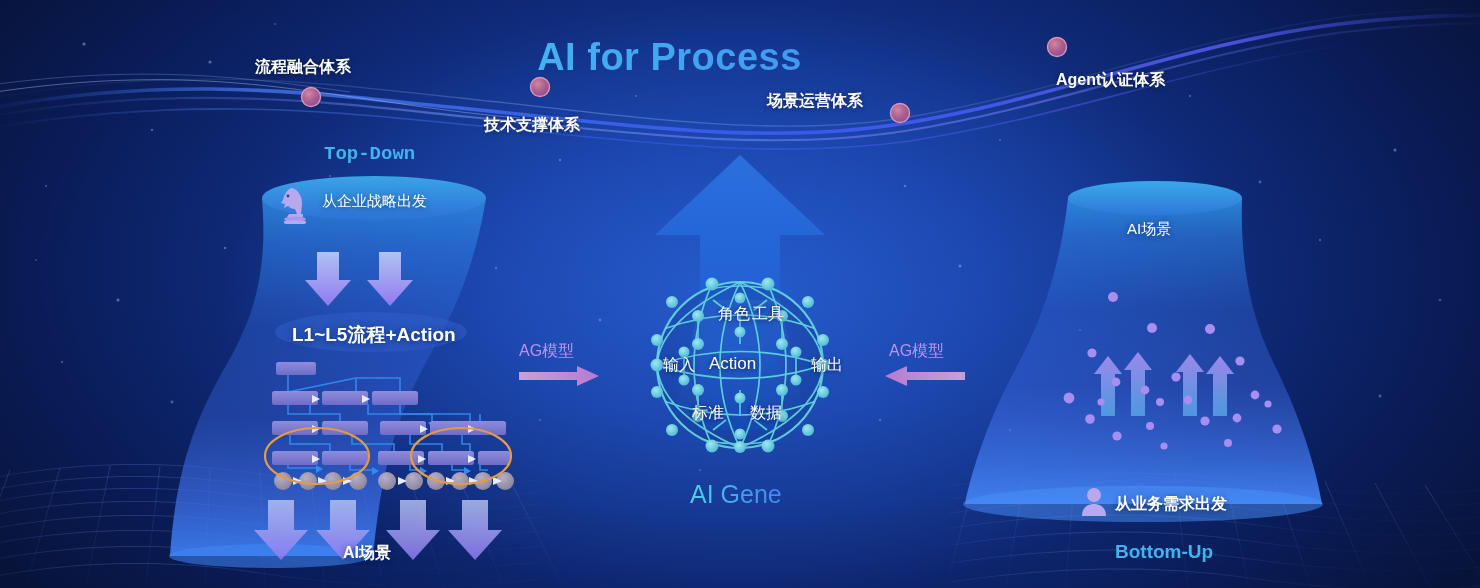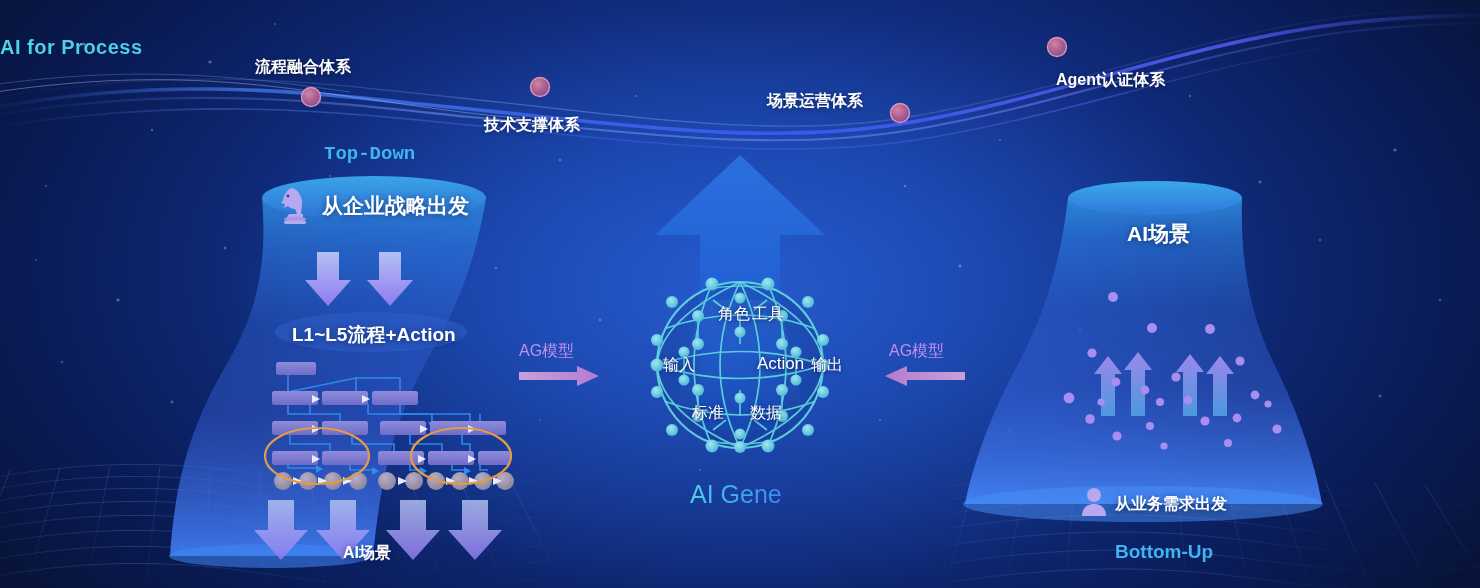--- a/index.html
+++ b/index.html
@@ -11,30 +11,30 @@
   #stage{position:relative;width:1480px;height:588px;overflow:hidden;
     background:
       radial-gradient(ellipse 900px 520px at 50% 46%, #1b48b4 0%, #153a9c 28%, #0f2a78 55%, #0a1c58 78%, #071338 100%),
       linear-gradient(180deg,#071233 0%,#0a1c55 40%,#0a1f5e 70%,#071435 100%);
   }
   .abs{position:absolute;}
   svg.layer{position:absolute;left:0;top:0;width:1480px;height:588px;overflow:visible;pointer-events:none;}
 
   
   .hdr-title{
-    position:absolute;left:0;top:36px;width:1339px;
-    font-size:20px;font-weight:bold;letter-spacing:.5px;
+    position:absolute;left:0;top:36px;width:1339px;text-align:center;
+    font-size:38px;font-weight:bold;letter-spacing:.5px;
     background:linear-gradient(100deg,#4fd6e8 0%,#45b8f0 35%,#3f8df2 70%,#3f7ef0 100%);
     -webkit-background-clip:text;background-clip:text;color:transparent;
   }
   .node-label{position:absolute;color:#ffffff;font-size:16px;font-weight:bold;white-space:nowrap;
     text-shadow:0 1px 5px rgba(0,0,0,.45);}
   .sub-en{position:absolute;color:#3fb4ee;font-size:19px;font-weight:bold;white-space:nowrap;}
   .ag-label{position:absolute;color:#c08ff0;font-size:16px;font-weight:normal;white-space:nowrap;}
-  .funnel-top-label{position:absolute;color:#fff;font-size:21px;font-weight:bold;white-space:nowrap;
+  .funnel-top-label{position:absolute;color:#fff;font-size:15px;font-weight:normal;white-space:nowrap;
     text-shadow:0 1px 6px rgba(0,20,60,.6);}
   .funnel-mid-label{position:absolute;color:#fff;font-size:19px;font-weight:bold;white-space:nowrap;
     text-shadow:0 1px 6px rgba(0,20,60,.6);}
   .funnel-bot-label{position:absolute;color:#fff;font-size:16px;font-weight:bold;white-space:nowrap;
     text-shadow:0 1px 6px rgba(0,20,60,.6);}
   .gene-title{position:absolute;font-size:25px;font-weight:normal;white-space:nowrap;
     background:linear-gradient(100deg,#4fd3e6 0%,#3fa0f2 60%,#3f86f0 100%);
     -webkit-background-clip:text;background-clip:text;color:transparent;text-align:right;}
   .sphere-word{position:absolute;color:#fff;font-size:16px;font-weight:500;white-space:nowrap;
     text-shadow:0 1px 4px rgba(4,20,70,.85);}
@@ -524,21 +524,21 @@
       <circle cx="712" cy="446" r="6.5"></circle>
         <circle cx="768" cy="446" r="6.5"></circle>
       <circle cx="740" cy="434" r="5.5"></circle>
       <circle cx="740" cy="447" r="6"></circle>
     </g>
   </svg>
 
   <div class="sphere-word" style="left:718px;top:304px;">角色</div>
   <div class="sphere-word" style="left:752px;top:304px;">工具</div>
   <div class="sphere-word" style="left:663px;top:355px;">输入</div>
-  <div class="sphere-word lat" style="left:709px;top:354px;margin-left:48px;">Action</div>
+  <div class="sphere-word lat" style="left:709px;top:354px;">Action</div>
   <div class="sphere-word" style="left:811px;top:355px;">输出</div>
   <div class="sphere-word" style="left:692px;top:403px;">标准</div>
   <div class="sphere-word" style="left:750px;top:403px;">数据</div>
 
   <div class="gene-title" style="left:690px;top:480px;">AI Gene</div>
 
   <div class="ag-label" style="left:519px;top:341px;">AG模型</div>
   <svg class="abs" style="left:519px;top:366px;width:80px;height:20px;overflow:visible;" viewBox="0 0 80 20">
     <defs>
       <linearGradient id="agR" x1="0" y1="0" x2="1" y2="0">

